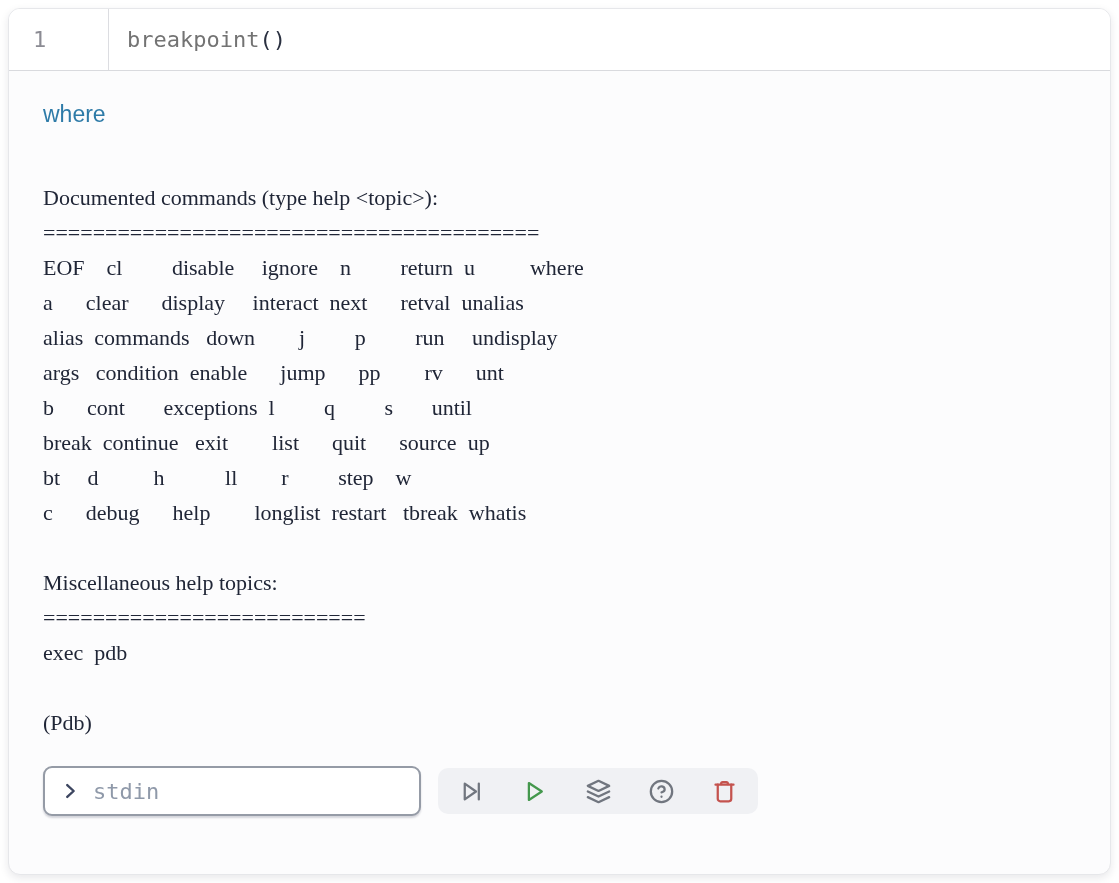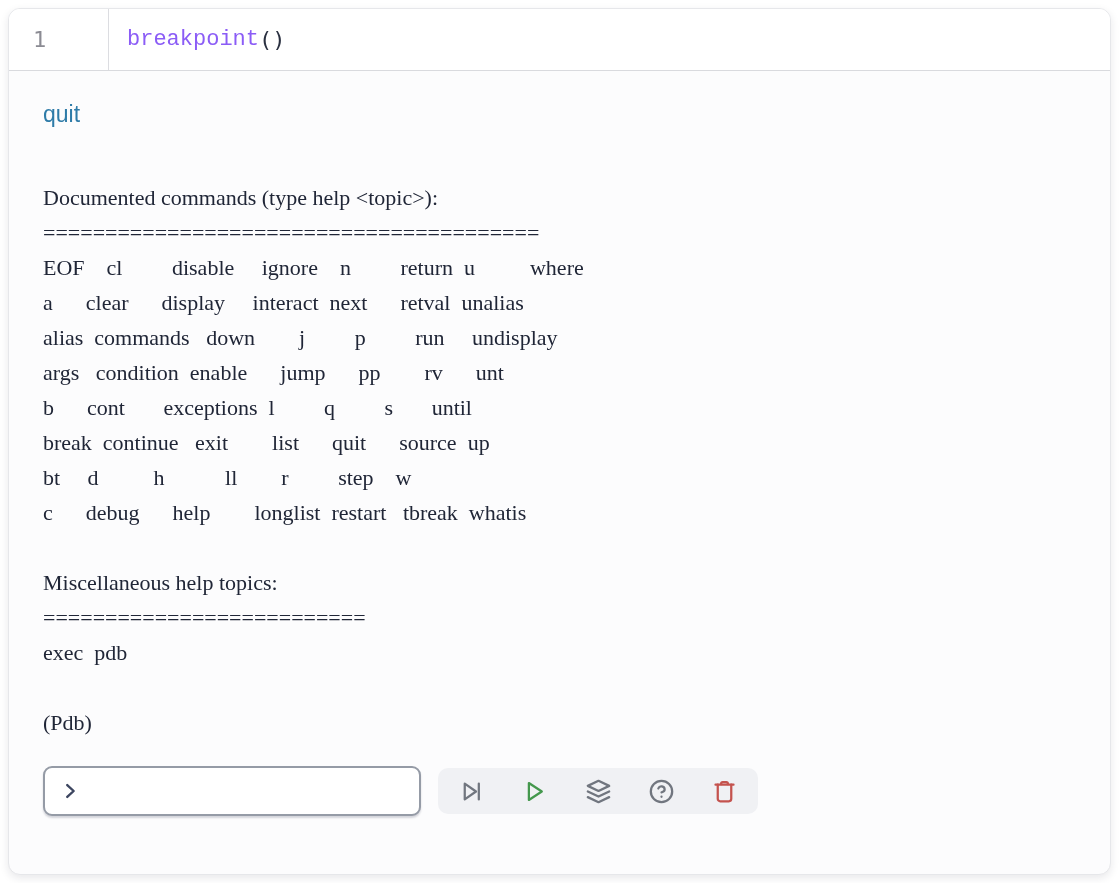--- a/index.html
+++ b/index.html
@@ -30,21 +30,21 @@
     margin-left: 24px;
     font-family: "DejaVu Sans Mono", monospace;
     font-size: 22px; color: #8b8b93;
   }
   .code-line {
     display: flex; align-items: center;
     margin-left: 18px;
     font-family: "DejaVu Sans Mono", monospace;
     font-size: 22px;
   }
-  .tok-fn { color: #8b5cf6; font-family: Liberation Mono, monospace; }
+  .tok-fn { color: #737373; }
   .tok-punct { color: #2a3040; }
 
   
   .console-body { padding: 30px 34px 0 34px; }
   .cmd-echo { font-size: 23px; color: #2e7ba8; }
   .console-pre {
     margin-top: 52px;
     font-family: Liberation Serif, serif;
     font-size: 22px; line-height: 35px;
     color: #202637; white-space: pre;
@@ -94,21 +94,21 @@
     <div class="gutter">
       <span class="line-number">1</span>
     </div>
     <div class="code-line">
         <span class="tok-fn">breakpoint</span>
         <span class="tok-punct">()</span>
       </div>
   </div>
 
   <div class="console-body">
-    <div class="cmd-echo">quit</div>
+    <div class="cmd-echo">where</div>
     <pre class="console-pre">Documented commands (type help &lt;topic&gt;):
 ========================================
 EOF    cl         disable     ignore    n         return  u          where
 a      clear      display     interact  next      retval  unalias
 alias  commands   down        j         p         run     undisplay
 args   condition  enable      jump      pp        rv      unt
 b      cont       exceptions  l         q         s       until
 break  continue   exit        list      quit      source  up
 bt     d          h           ll        r         step    w
 c      debug      help        longlist  restart   tbreak  whatis
@@ -117,20 +117,21 @@
 ==========================
 exec  pdb
 
 (Pdb)</pre>
 
     <div class="io-row">
       <div class="stdin-box">
         <svg width="22" height="22" viewBox="0 0 24 24" fill="none" stroke="#3d4660" stroke-width="2.6" stroke-linecap="round" stroke-linejoin="round">
             <polyline points="9 5.5 16 12 9 18.5"></polyline>
           </svg>
+        <input class="stdin-input" type="text" placeholder="stdin" style="">
       </div>
 
       <div class="toolbar">
         <button class="tb-btn icon-gray" title="">
           <svg width="27" height="27" viewBox="0 0 24 24">
               <path d="M6 5 L16 12 L6 19 Z"></path>
               <line x1="18.5" y1="5" x2="18.5" y2="19"></line>
             </svg>
         </button>
         <button class="tb-btn icon-green" title="">

